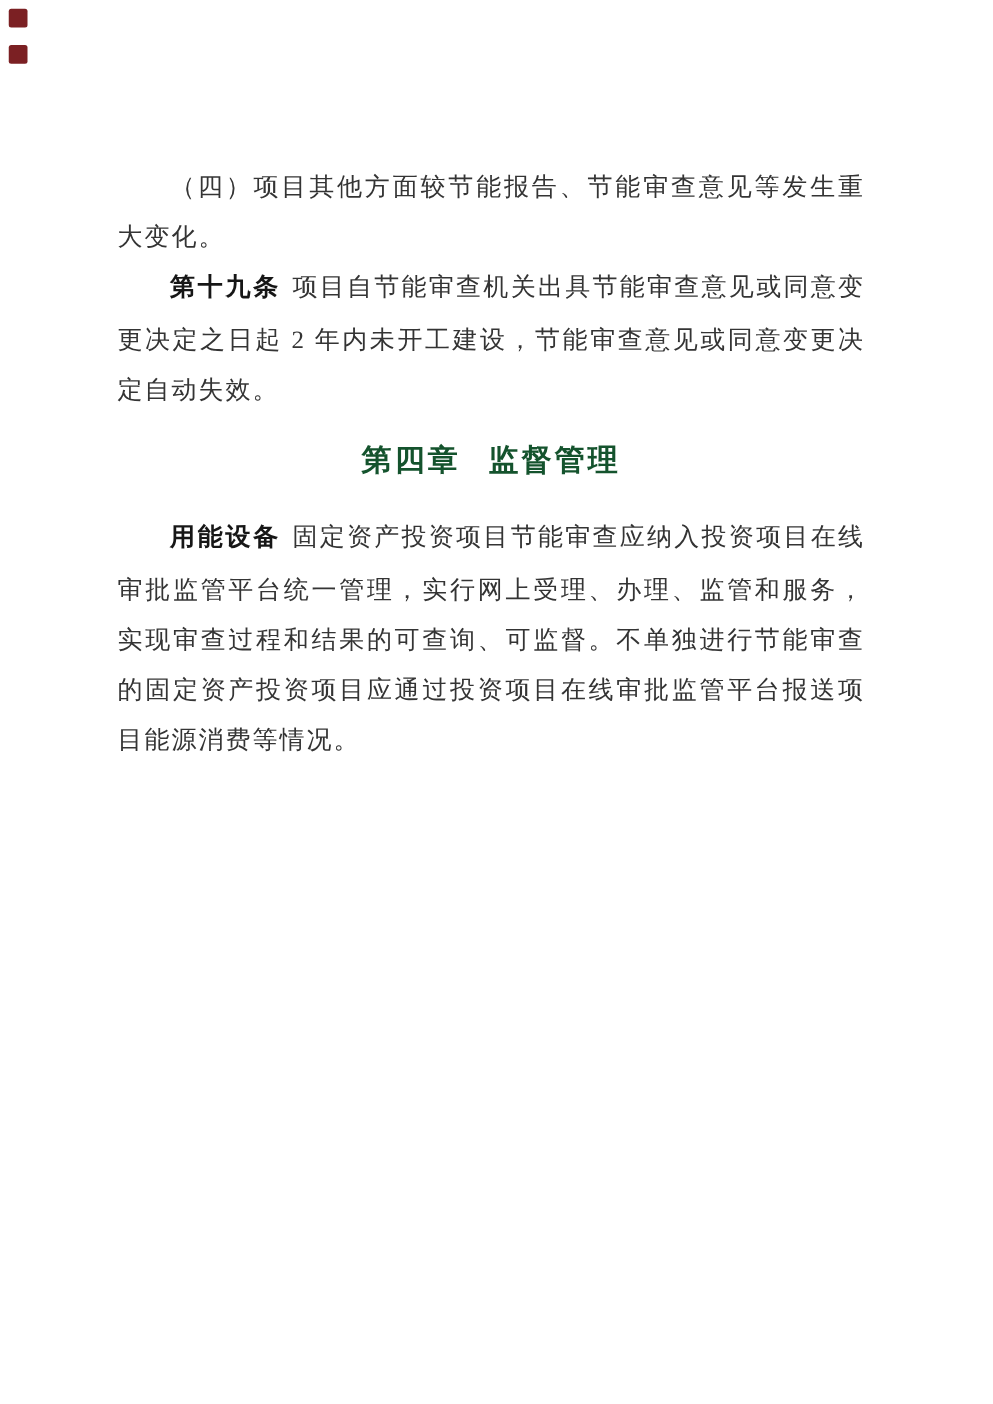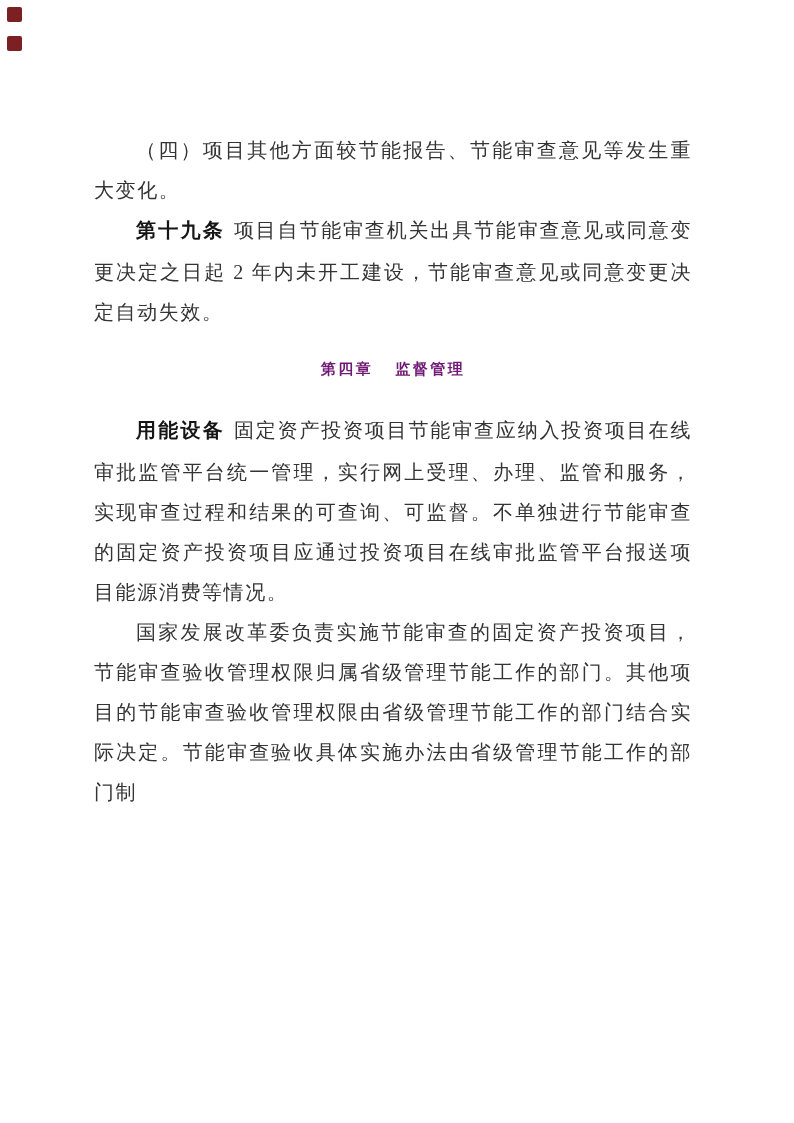--- a/index.html
+++ b/index.html
@@ -47,22 +47,22 @@
     margin-right: 9px;
     letter-spacing: 2px;
   }
   .chapter {
     height: 46px;
     line-height: 46px;
     margin: 14px 0 18px 0;
     text-align: center;
     font-family: "Liberation Sans", sans-serif;
     font-weight: 700;
-    font-size: 15px;
-    color: #701a75;
+    font-size: 24px;
+    color: #14532d;
     letter-spacing: 2.5px;
     text-indent: 0;
   }
   .chapter .chapter-no { margin-right: 22px; }
   .page-number {
     position: absolute;
     left: 112px;
     top: 995px;
     font-size: 19px;
     line-height: 26px;
@@ -90,21 +90,20 @@
 <div class="page">
 
   <div class="corner-mark m1"></div>
   <div class="corner-mark m2"></div>
 
   <div class="content" id="content">
       <p>（四）项目其他方面较节能报告、节能审查意见等发生重大变化。</p>
       <p><b class="lead">第十九条</b>项目自节能审查机关出具节能审查意见或同意变更决定之日起 2 年内未开工建设，节能审查意见或同意变更决定自动失效。</p>
       <div class="chapter"><span class="chapter-no">第四章</span><span>监督管理</span></div>
       <p><b class="lead">用能设备</b>固定资产投资项目节能审查应纳入投资项目在线审批监管平台统一管理，实行网上受理、办理、监管和服务，实现审查过程和结果的可查询、可监督。不单独进行节能审查的固定资产投资项目应通过投资项目在线审批监管平台报送项目能源消费等情况。</p>
-      <p>国家发展改革委负责实施节能审查的固定资产投资项目，节能审查验收管理权限归属省级管理节能工作的部门。其他项目的节能审查验收管理权限由省级管理节能工作的部门结合实际决定。节能审查验收具体实施办法由省级管理节能工作的部门制</p>
     </div>
 
   <div class="page-number">— 10 —</div>
 
   <div class="watermark">
     <span class="wicon">
       <svg width="36" height="32" viewBox="0 0 36 32" xmlns="http://www.w3.org/2000/svg">
         <ellipse cx="13" cy="11.5" rx="12" ry="10" fill="#a9a9a9"></ellipse>
         <path d="M7.5 19.5 L4.5 26 L12 21.5 Z" fill="#a9a9a9"></path>
         <circle cx="8.8" cy="9.5" r="1.7" fill="#ffffff"></circle>

